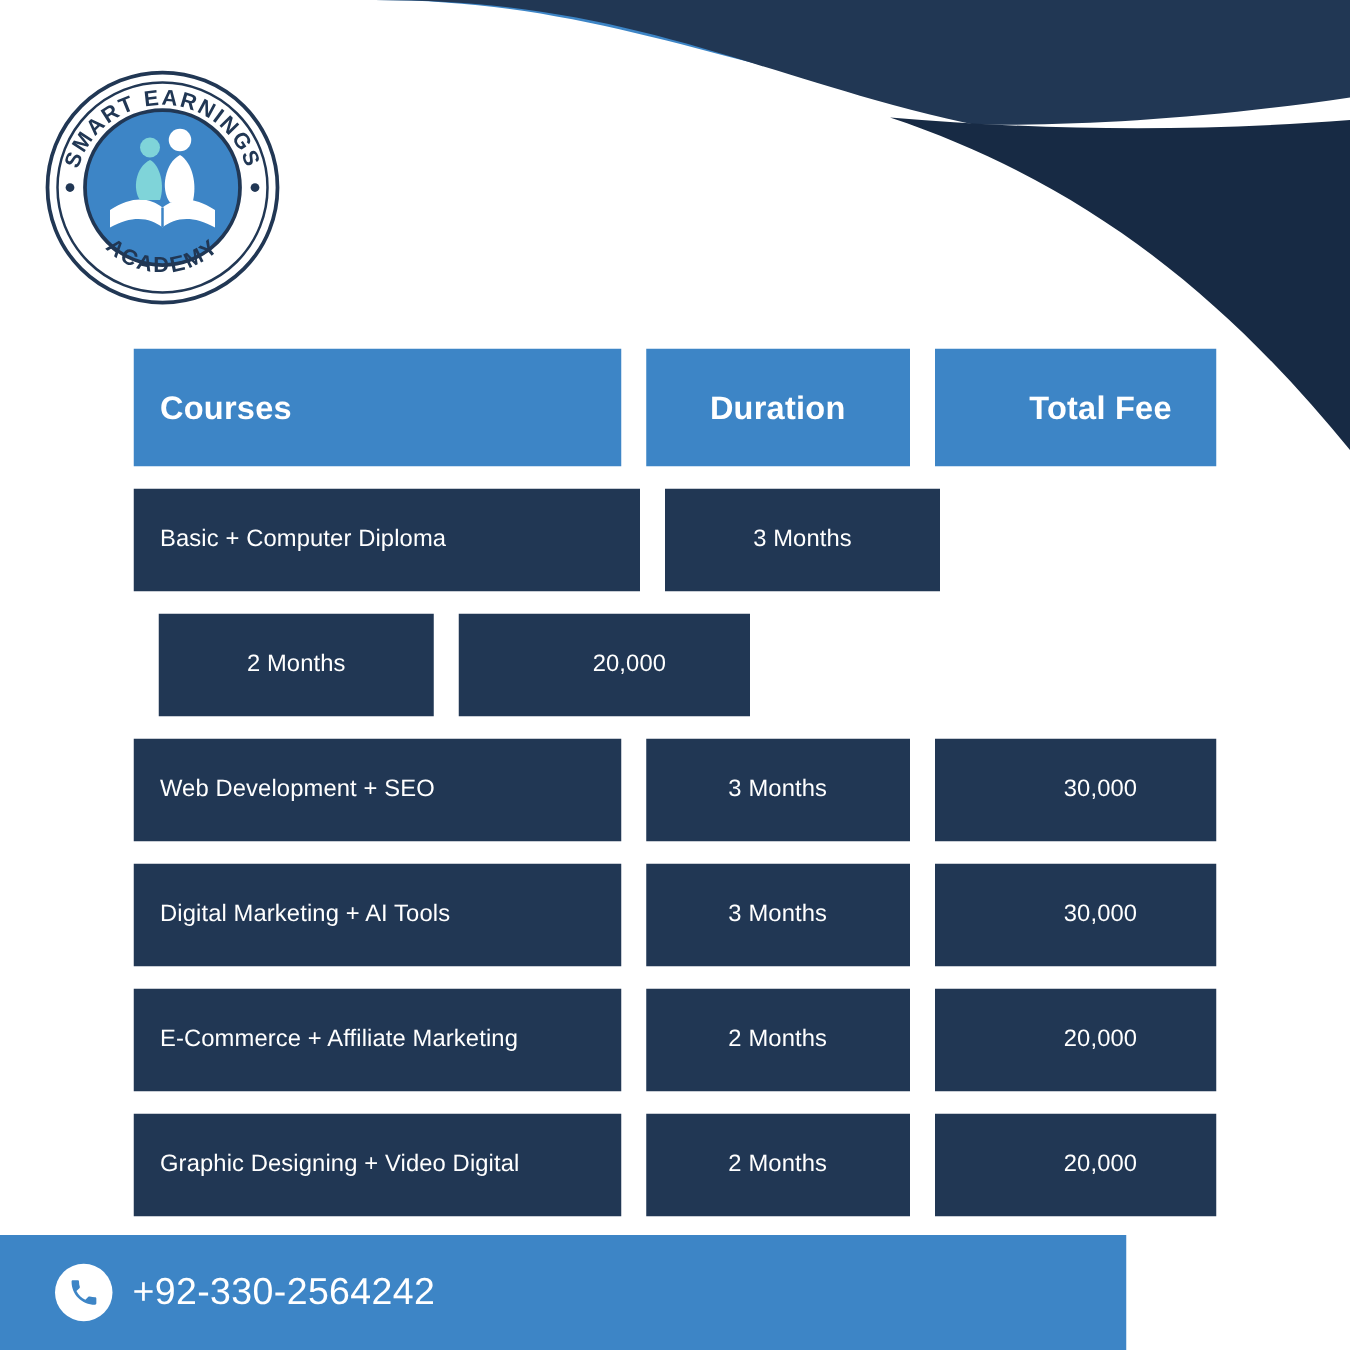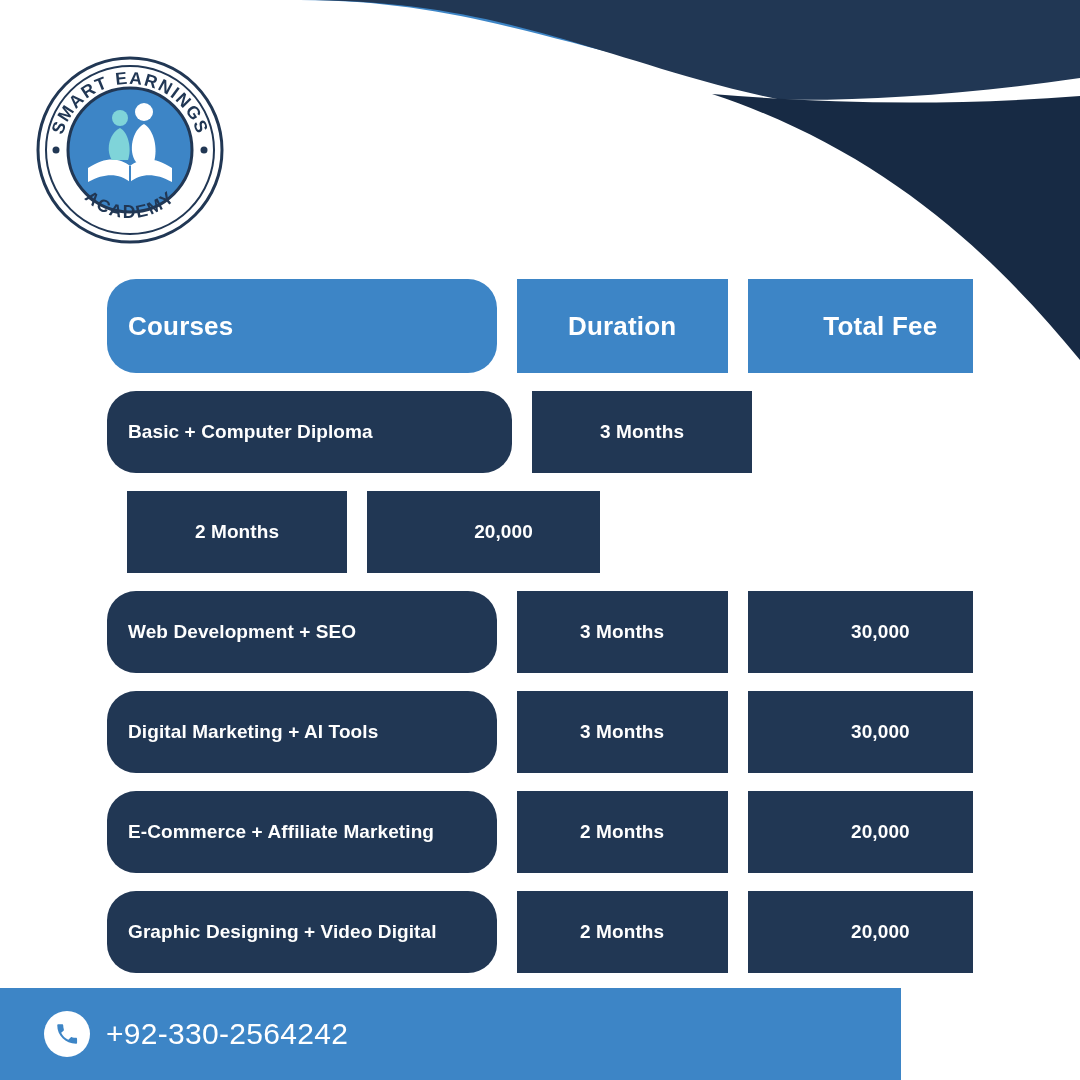--- a/index.html
+++ b/index.html
@@ -42,21 +42,20 @@
   .row:last-child { margin-bottom: 0; }
 
   .cell {
     display: flex;
     align-items: center;
   }
   .c-course {
     width: 405px;
     padding-left: 21px;
     justify-content: flex-start;
-    border-radius: 29px;
   }
   .c-duration {
     width: 220px;
     margin-left: 20px;
     justify-content: center;
   }
   .c-fee {
     width: 233px;
     margin-left: 20px;
     justify-content: center;
@@ -75,21 +74,21 @@
     letter-spacing: 0.2px;
   }
 
   .body-row .cell {
     background: #213754;
     height: 82px;
   }
   .body-text {
     color: #ffffff;
     font-size: 19px;
-    font-weight: bold;
+    font-weight: normal;
     letter-spacing: 0.1px;
   }
   .body-text.small {
     font-size: 17px;
   }
 
   
   .footer {
     position: absolute;
     left: 0; bottom: 0;

